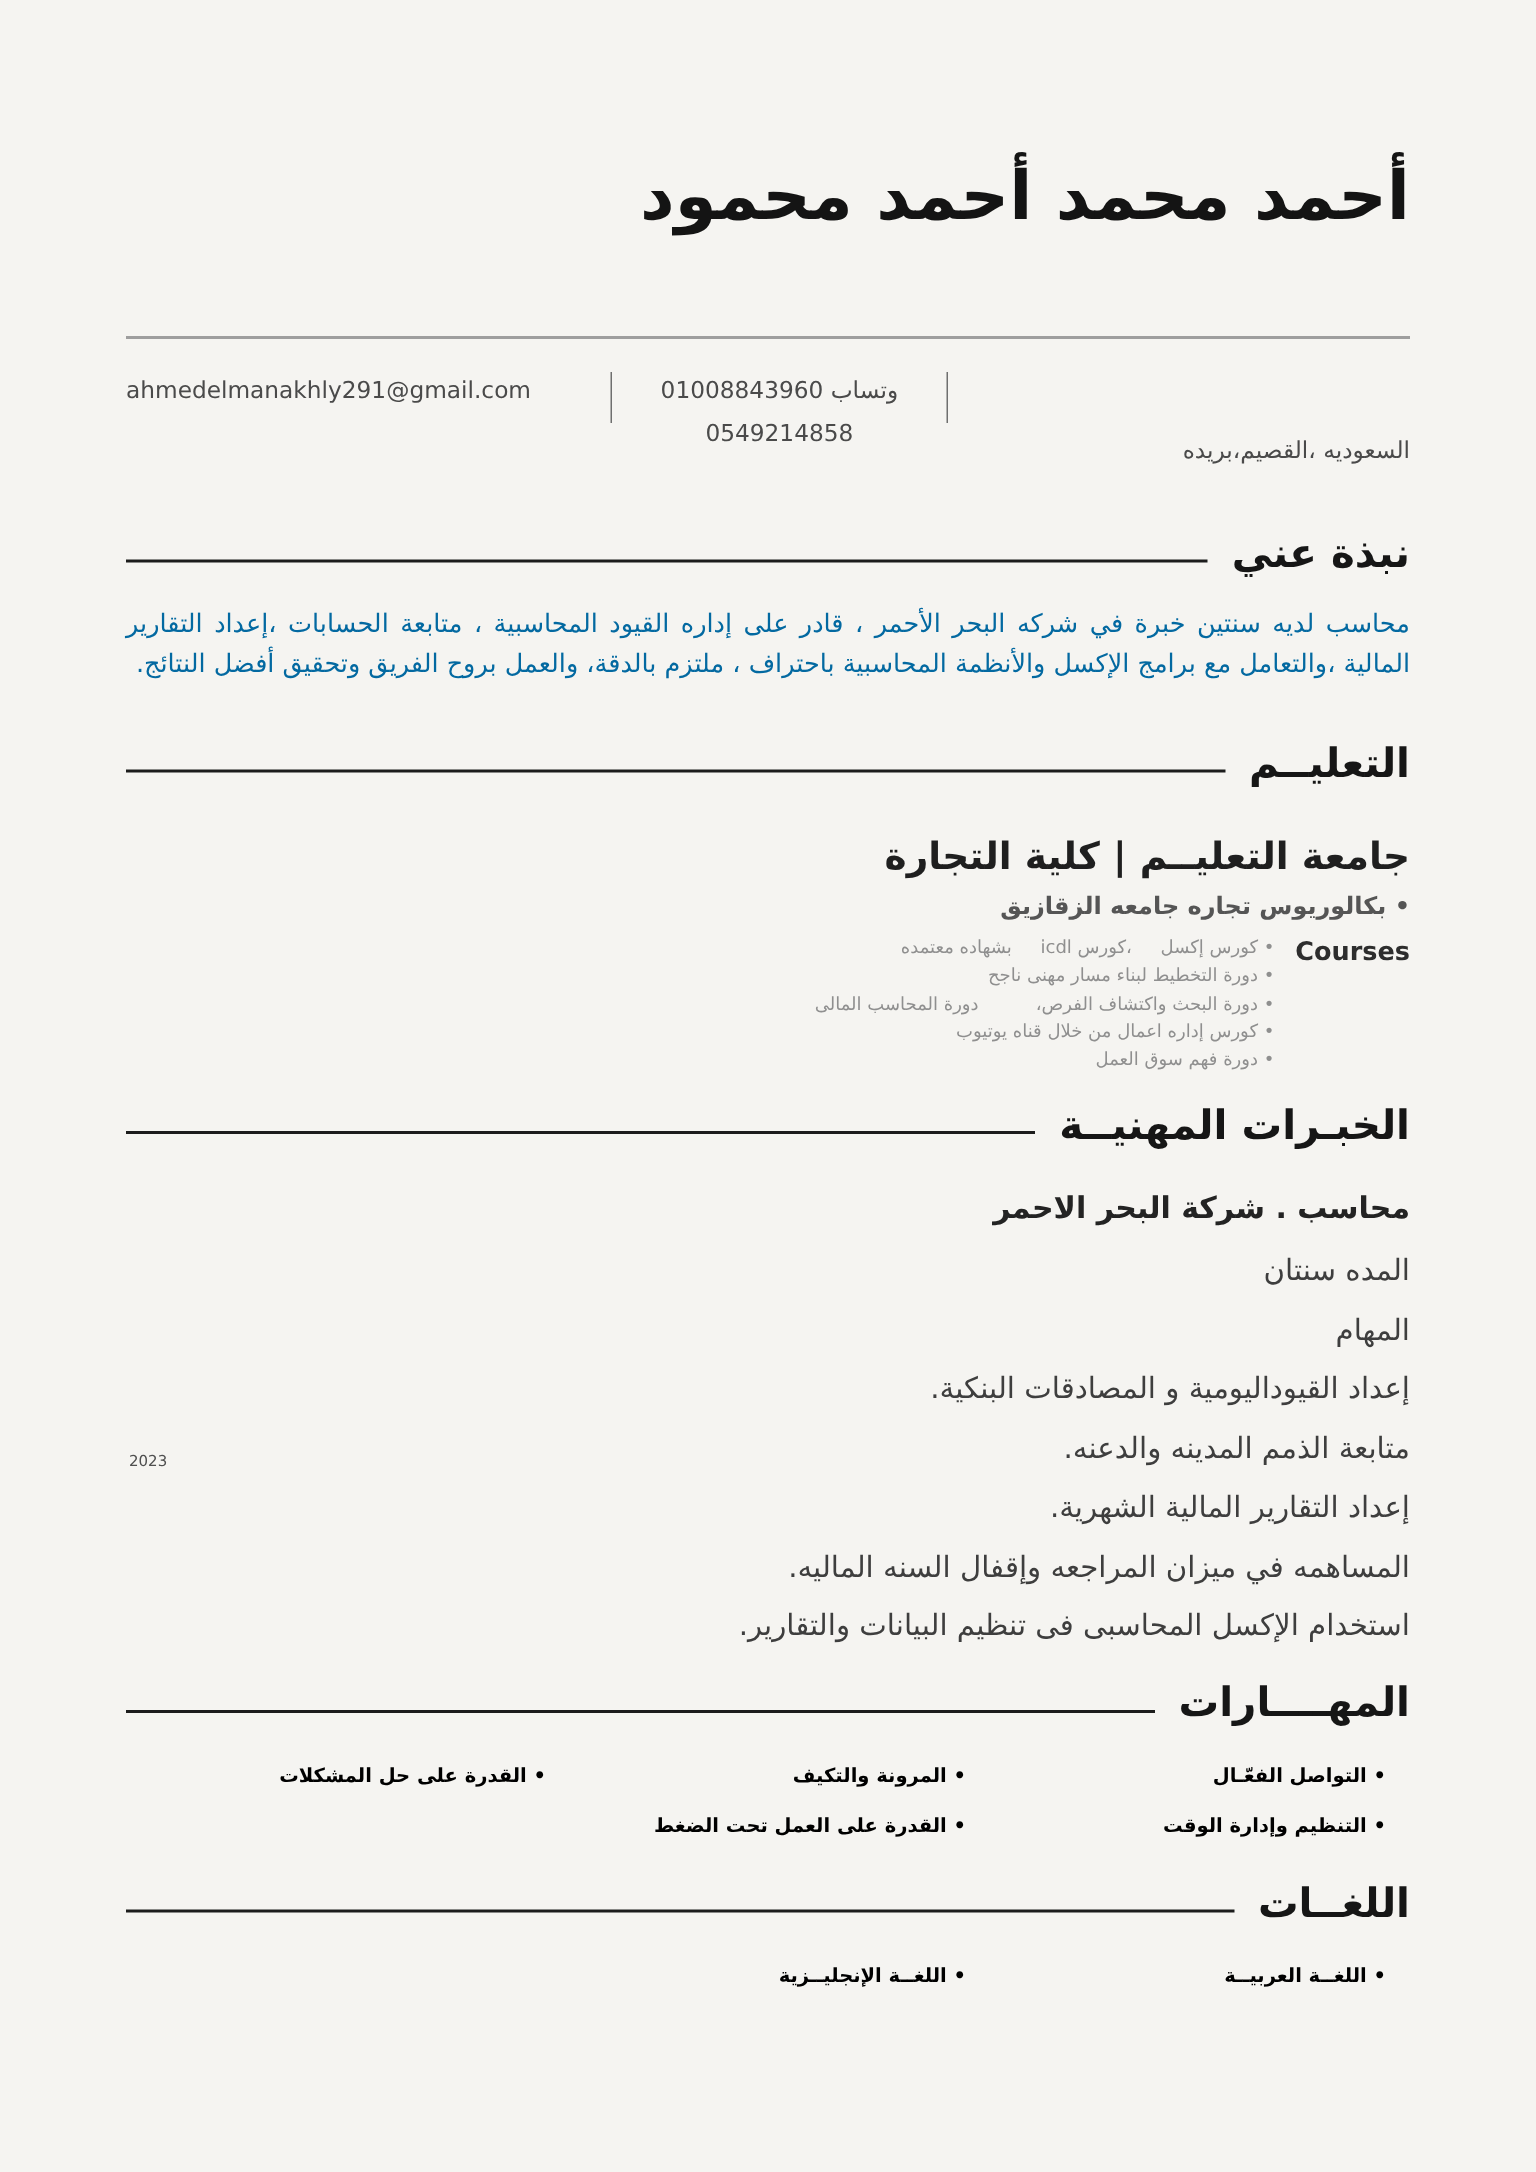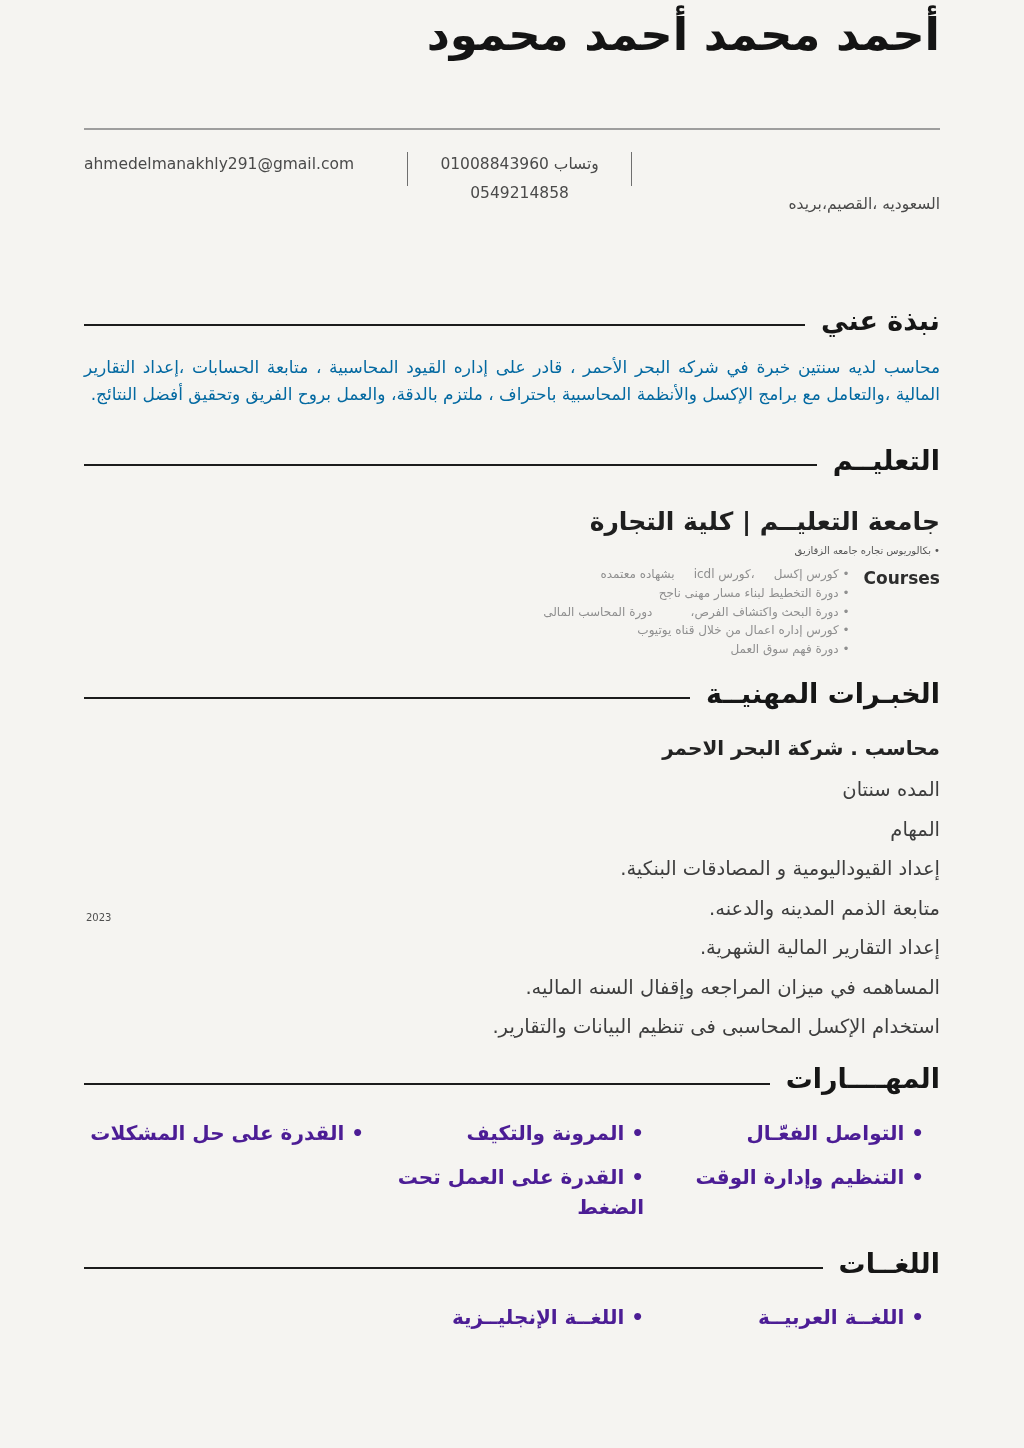--- a/index.html
+++ b/index.html
@@ -12,20 +12,21 @@
   }
   .page {
     width: 1024px; height: 1448px;
     padding: 0 84px;
     direction: rtl;
     color: #3d3d3d;
   }
   
   .name {
     margin: 0;
+    padding-top: 96px;
     font-size: 45px;
     font-weight: 700;
     line-height: 1.55;
     color: #141414;
     text-align: right;
   }
   .top-rule {
     height: 2px;
     background: #9e9e9e;
     margin-top: 58px;
@@ -42,21 +43,21 @@
   .contact-cell { line-height: 1.9; }
   .cell-location { flex: 0 0 36%; text-align: right; margin-top: 40px; }
   .cell-phone    { flex: 0 0 26%; text-align: center; }
   .cell-email    { flex: 1; text-align: left; }
   .contact-sep {
     width: 1px; height: 34px;
     background: #6f6f6f;
     margin-top: 2px;
   }
   
-  .section-about      { margin-top: 86px; }
+  .section-about      { margin-top: 39px; }
   .section-education  { margin-top: 36px; }
   .section-experience { margin-top: 16px; }
   .section-skills     { margin-top: 26px; }
   .section-languages  { margin-top: 26px; }
   .sec-head { display: flex; align-items: center; gap: 16px; }
   .sec-title {
     font-size: 27px;
     font-weight: 700;
     color: #161616;
     white-space: nowrap;
@@ -75,22 +76,22 @@
   }
   
   .edu-school {
     margin-top: 30px;
     font-size: 25px;
     font-weight: 700;
     color: #1f1f1f;
   }
   .edu-degree {
     margin-top: 9px;
-    font-size: 10px;
-    font-weight: 400;
+    font-size: 16px;
+    font-weight: 700;
     color: #555;
   }
   .edu-degree::before { content: "\2022\00a0 "; }
   .courses-row { margin-top: 12px; display: flex; gap: 14px; }
   .courses-label {
     font-size: 17px;
     font-weight: 700;
     color: #2d2d2d;
     direction: ltr;
     white-space: nowrap;
@@ -131,23 +132,23 @@
   }
   
   .pill-grid {
     margin-top: 22px;
     display: grid;
     grid-template-columns: 1fr 1fr 1fr;
     row-gap: 14px;
     padding-right: 16px;
   }
   .pill {
-    font-size: 20px;
+    font-size: 13px;
     font-weight: 600;
-    color: #4c1d95;
+    color: #000000;
     line-height: 1.5;
   }
   .pill::before { content: "\2022\00a0 "; }
 </style>
 </head>
 <body>
 
 <div class="page">
 
   <h1 class="name">أحمد محمد أحمد محمود</h1>

